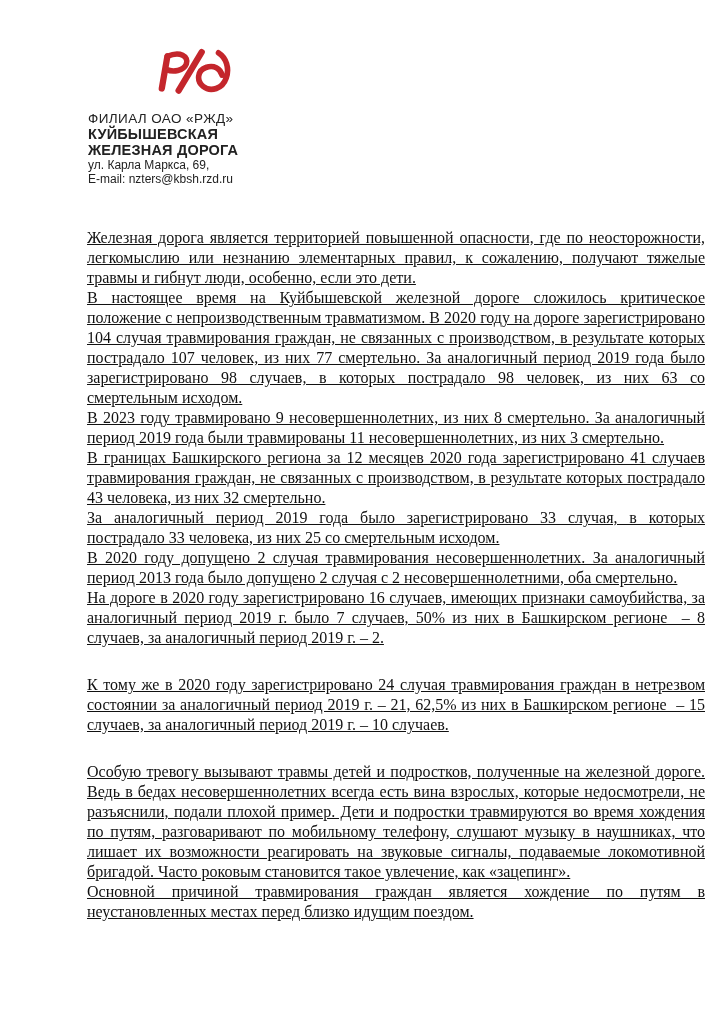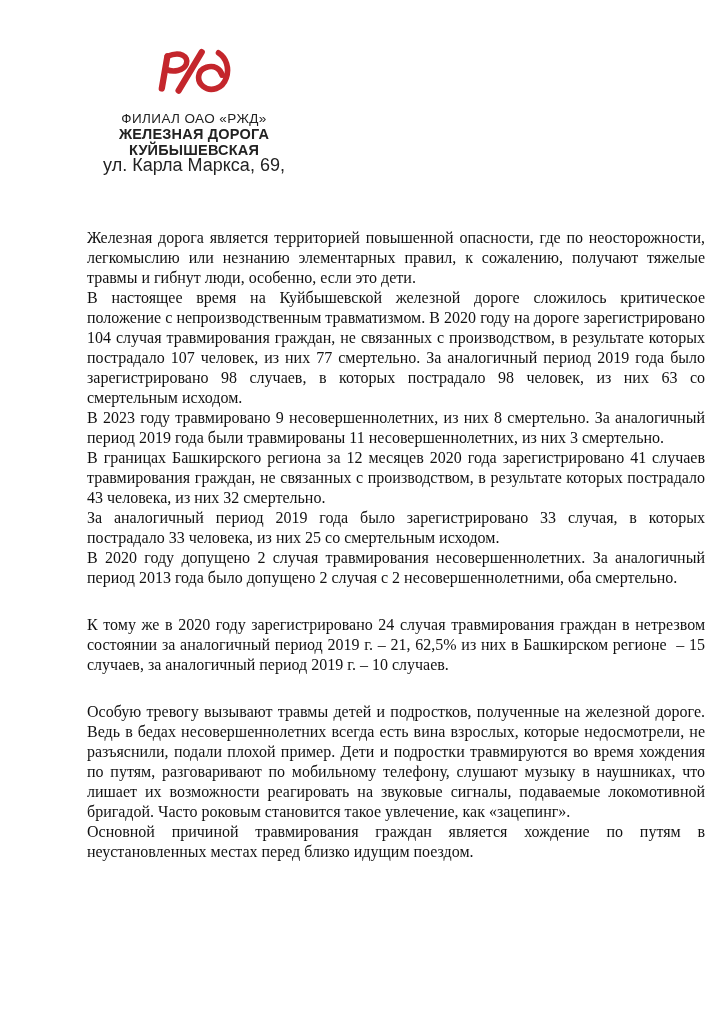--- a/index.html
+++ b/index.html
@@ -11,69 +11,72 @@
     background: #ffffff;
     color: #1a1a1a;
     font-family: "Liberation Serif", serif;
     overflow: hidden;
   }
   .letterhead {
     position: absolute;
     top: 48px;
     left: 88px;
     width: 212px;
-    text-align: center;
+    text-align: left;
     font-family: "Liberation Sans", sans-serif;
     color: #222;
   }
   .logo {
     display: block;
     margin: 0 auto 17px auto;
   }
   .org1 { font-size: 13.5px; line-height: 16px; letter-spacing: 0.4px; }
   .org-bold { font-size: 14.5px; line-height: 15.5px; font-weight: bold; letter-spacing: 0.2px; }
-  .addr { font-size: 18px; line-height: 14px; }
+  .addr { font-size: 12px; line-height: 14px; }
   .body-text {
     position: absolute;
     top: 228px;
     left: 87px;
     width: 618px;
     font-size: 16px;
     line-height: 20px;
     text-align: justify;
     color: #111;
+    text-decoration: underline;
   }
   .body-text p { margin: 0; }
   .body-text p.spaced { margin-top: 27px; }
 </style>
 </head>
 <body>
 
 <div class="page">
 
   <div class="letterhead">
     <svg class="logo" width="84" height="46" viewBox="0 0 120 64" aria-hidden="true">
       <g fill="none" stroke="#c4262c" stroke-linecap="round">
         <path d="M14 57 L22 11" stroke-width="9"></path>
         <path d="M22 11 C 40 3, 53 11, 49 22 C 45 32, 30 34, 21 30" stroke-width="8"></path>
         <path d="M38 60 L71 5" stroke-width="9"></path>
         <path d="M95 6 C 106 13, 111 28, 106 42 C 101 57, 84 63, 73 54 C 63 46, 65 31, 77 27 C 88 23, 98 28, 100 38" stroke-width="8"></path>
       </g>
     </svg>
     <div class="org1">ФИЛИАЛ ОАО «РЖД»</div>
+    <div class="org-bold">КУЙБЫШЕВСКАЯ</div>
     <div class="org-bold">ЖЕЛЕЗНАЯ ДОРОГА</div>
-    <div class="org-bold">КУЙБЫШЕВСКАЯ</div>
     <div class="addr">ул. Карла Маркса, 69,</div>
+    <div class="addr">E-mail: nzters@kbsh.rzd.ru</div>
   </div>
 
   <div class="body-text">
     <p>Железная дорога является территорией повышенной опасности, где по неосторожности, легкомыслию или незнанию элементарных правил, к сожалению, получают тяжелые травмы и гибнут люди, особенно, если это дети.</p>
     <p>В настоящее время на Куйбышевской железной дороге сложилось критическое положение с непроизводственным травматизмом. В 2020 году на дороге зарегистрировано 104 случая травмирования граждан, не связанных с производством, в результате которых пострадало 107 человек, из них 77 смертельно. За аналогичный период 2019 года было зарегистрировано 98 случаев, в которых пострадало 98 человек, из них 63 со смертельным исходом.</p>
     <p>В 2023 году травмировано 9 несовершеннолетних, из них 8 смертельно. За аналогичный период 2019 года были травмированы 11 несовершеннолетних, из них 3 смертельно.</p>
     <p>В границах Башкирского региона за 12 месяцев 2020 года зарегистрировано 41 случаев травмирования граждан, не связанных с производством, в результате которых пострадало 43 человека, из них 32 смертельно.</p>
     <p>За аналогичный период 2019 года было зарегистрировано 33 случая, в которых пострадало 33 человека, из них 25 со смертельным исходом.</p>
     <p>В 2020 году допущено 2 случая травмирования несовершеннолетних. За аналогичный период 2013 года было допущено 2 случая с 2 несовершеннолетними, оба смертельно.</p>
+    <p>На дороге в 2020 году зарегистрировано 16 случаев, имеющих признаки самоубийства, за аналогичный период 2019 г. было 7 случаев, 50% из них в Башкирском регионе &nbsp;– 8 случаев, за аналогичный период 2019 г. – 2.</p>
     <p class="spaced">К тому же в 2020 году зарегистрировано 24 случая травмирования граждан в нетрезвом состоянии за аналогичный период 2019 г. – 21, 62,5% из них в Башкирском регионе &nbsp;– 15 случаев, за аналогичный период 2019 г. – 10 случаев.</p>
     <p class="spaced">Особую тревогу вызывают травмы детей и подростков, полученные на железной дороге. Ведь в бедах несовершеннолетних всегда есть вина взрослых, которые недосмотрели, не разъяснили, подали плохой пример. Дети и подростки травмируются во время хождения по путям, разговаривают по мобильному телефону, слушают музыку в наушниках, что лишает их возможности реагировать на звуковые сигналы, подаваемые локомотивной бригадой. Часто роковым становится такое увлечение, как «зацепинг».</p>
     <p>Основной причиной травмирования граждан является хождение по путям в неустановленных местах перед близко идущим поездом.</p>
   </div>
 
 </div>
 
 </body></html>

